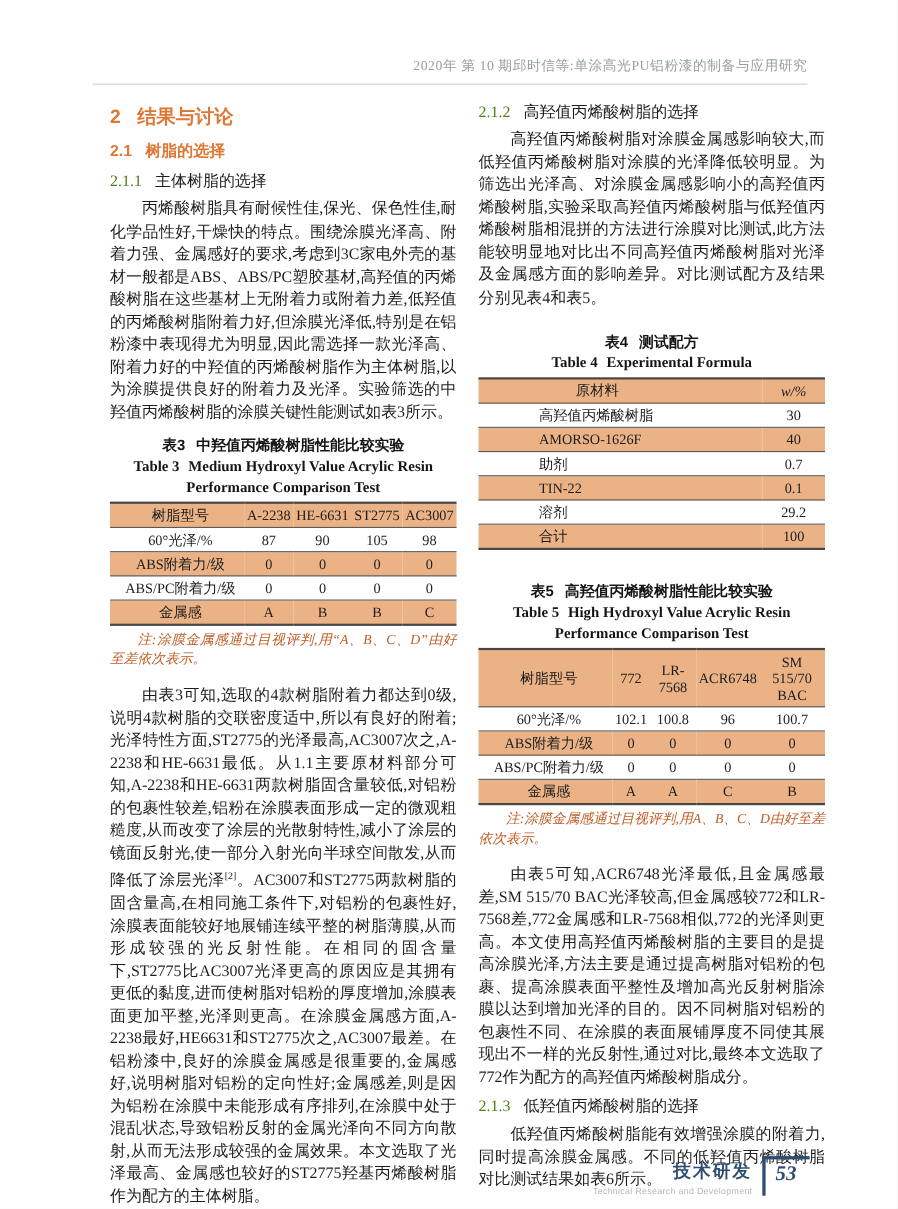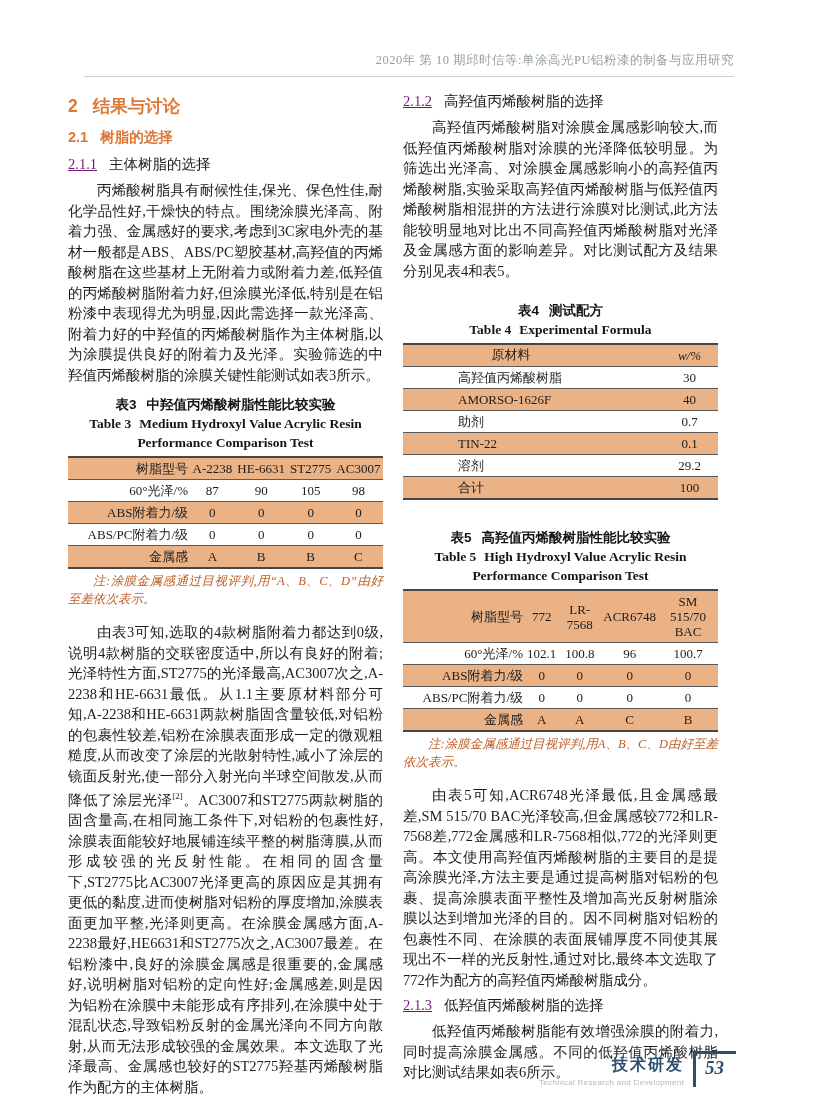--- a/index.html
+++ b/index.html
@@ -9,44 +9,44 @@
     margin:0 auto;
   }
   
   .pheader{
     position:absolute; top:52px; left:84px; right:82px;
     display:flex; justify-content:flex-end; align-items:flex-end;
     padding-bottom:7px; border-bottom:1px solid #ccd1d0;
     font-size:12.5px; color:#96a09d; letter-spacing:.5px;
   }
   
-  .content{position:absolute; top:90px; left:68px; width:650px; display:flex; gap:20px;}
+  .content{position:absolute; top:90px; left:100px; width:650px; display:flex; gap:20px;}
   .col{width:315px;}
   .h1{margin:4px 0 10px 0; font-size:17.5px; font-weight:bold; color:#dd7734;
       font-family:"Liberation Sans","DejaVu Sans",sans-serif;}
   .h1 .num{margin-right:15px;}
   .h2{margin:2px 0 8px 0; font-size:14.5px; font-weight:bold; color:#dd7734;
       font-family:"Liberation Sans","DejaVu Sans",sans-serif;}
   .h2 .num{margin-right:12px;}
   .h3{margin:2px 0 6px 0; font-size:14.5px; font-weight:normal; color:#1d1d1d;}
-  .h3 .num{color:#701a75; margin-right:12px;text-decoration:underline;}
+  .h3 .num{color:#4d7c0f; margin-right:12px;}
   p.body{margin:0; font-size:14.5px; line-height:20.5px; text-align:justify; text-indent:2em; color:#1d1d1d;}
   p.body sup{font-size:9px;}
   
   .tcapwrap{margin:10px 0 4px 0; text-align:center; line-height:19px;}
   .tcap-cn{font-size:13.5px; font-weight:bold; color:#151515;
            font-family:"Liberation Sans","DejaVu Sans",sans-serif;}
   .tcap-cn .lab{margin-right:10px;}
   .tcap-en{font-size:13.5px; font-weight:bold; color:#151515;}
   .tcap-en .lab{margin-right:8px;}
   table.jt{width:100%; border-collapse:collapse; font-size:13px; color:#1c1c1c;
            border-top:2px solid #474747; border-bottom:2px solid #474747; margin-bottom:2px;}
   table.jt tr{border-bottom:1px solid #5a5a5a;}
   table.jt td,table.jt th{padding:3px 2px; font-weight:normal; text-align:center; vertical-align:middle; line-height:15px;}
-  table.jt td:first-child,table.jt th:first-child{text-align:right; padding-left:8px;}
+  table.jt td:first-child,table.jt th:first-child{text-align:center; padding-left:8px;}
   tr.band{background:#ebb286;}
   
   table.t35 td:first-child,table.t35 th:first-child{width:112px;}
   
   table.t4 th.mat{text-align:center; padding-right:50px; width:200px;font-family:Liberation Mono, monospace;}
   table.t4 td.mat{text-align:left; padding-left:55px; width:200px;}
   table.t4 .wcol{font-style:italic; font-family:"Liberation Serif",serif;}
   .tnote{margin:4px 0 0 0; font-size:12.5px; line-height:17.5px; color:#c05d26;
          font-style:italic; text-align:justify; text-indent:2em;}
   .gap14{height:14px;} .gap16{height:16px;} .gap10{height:10px;}

